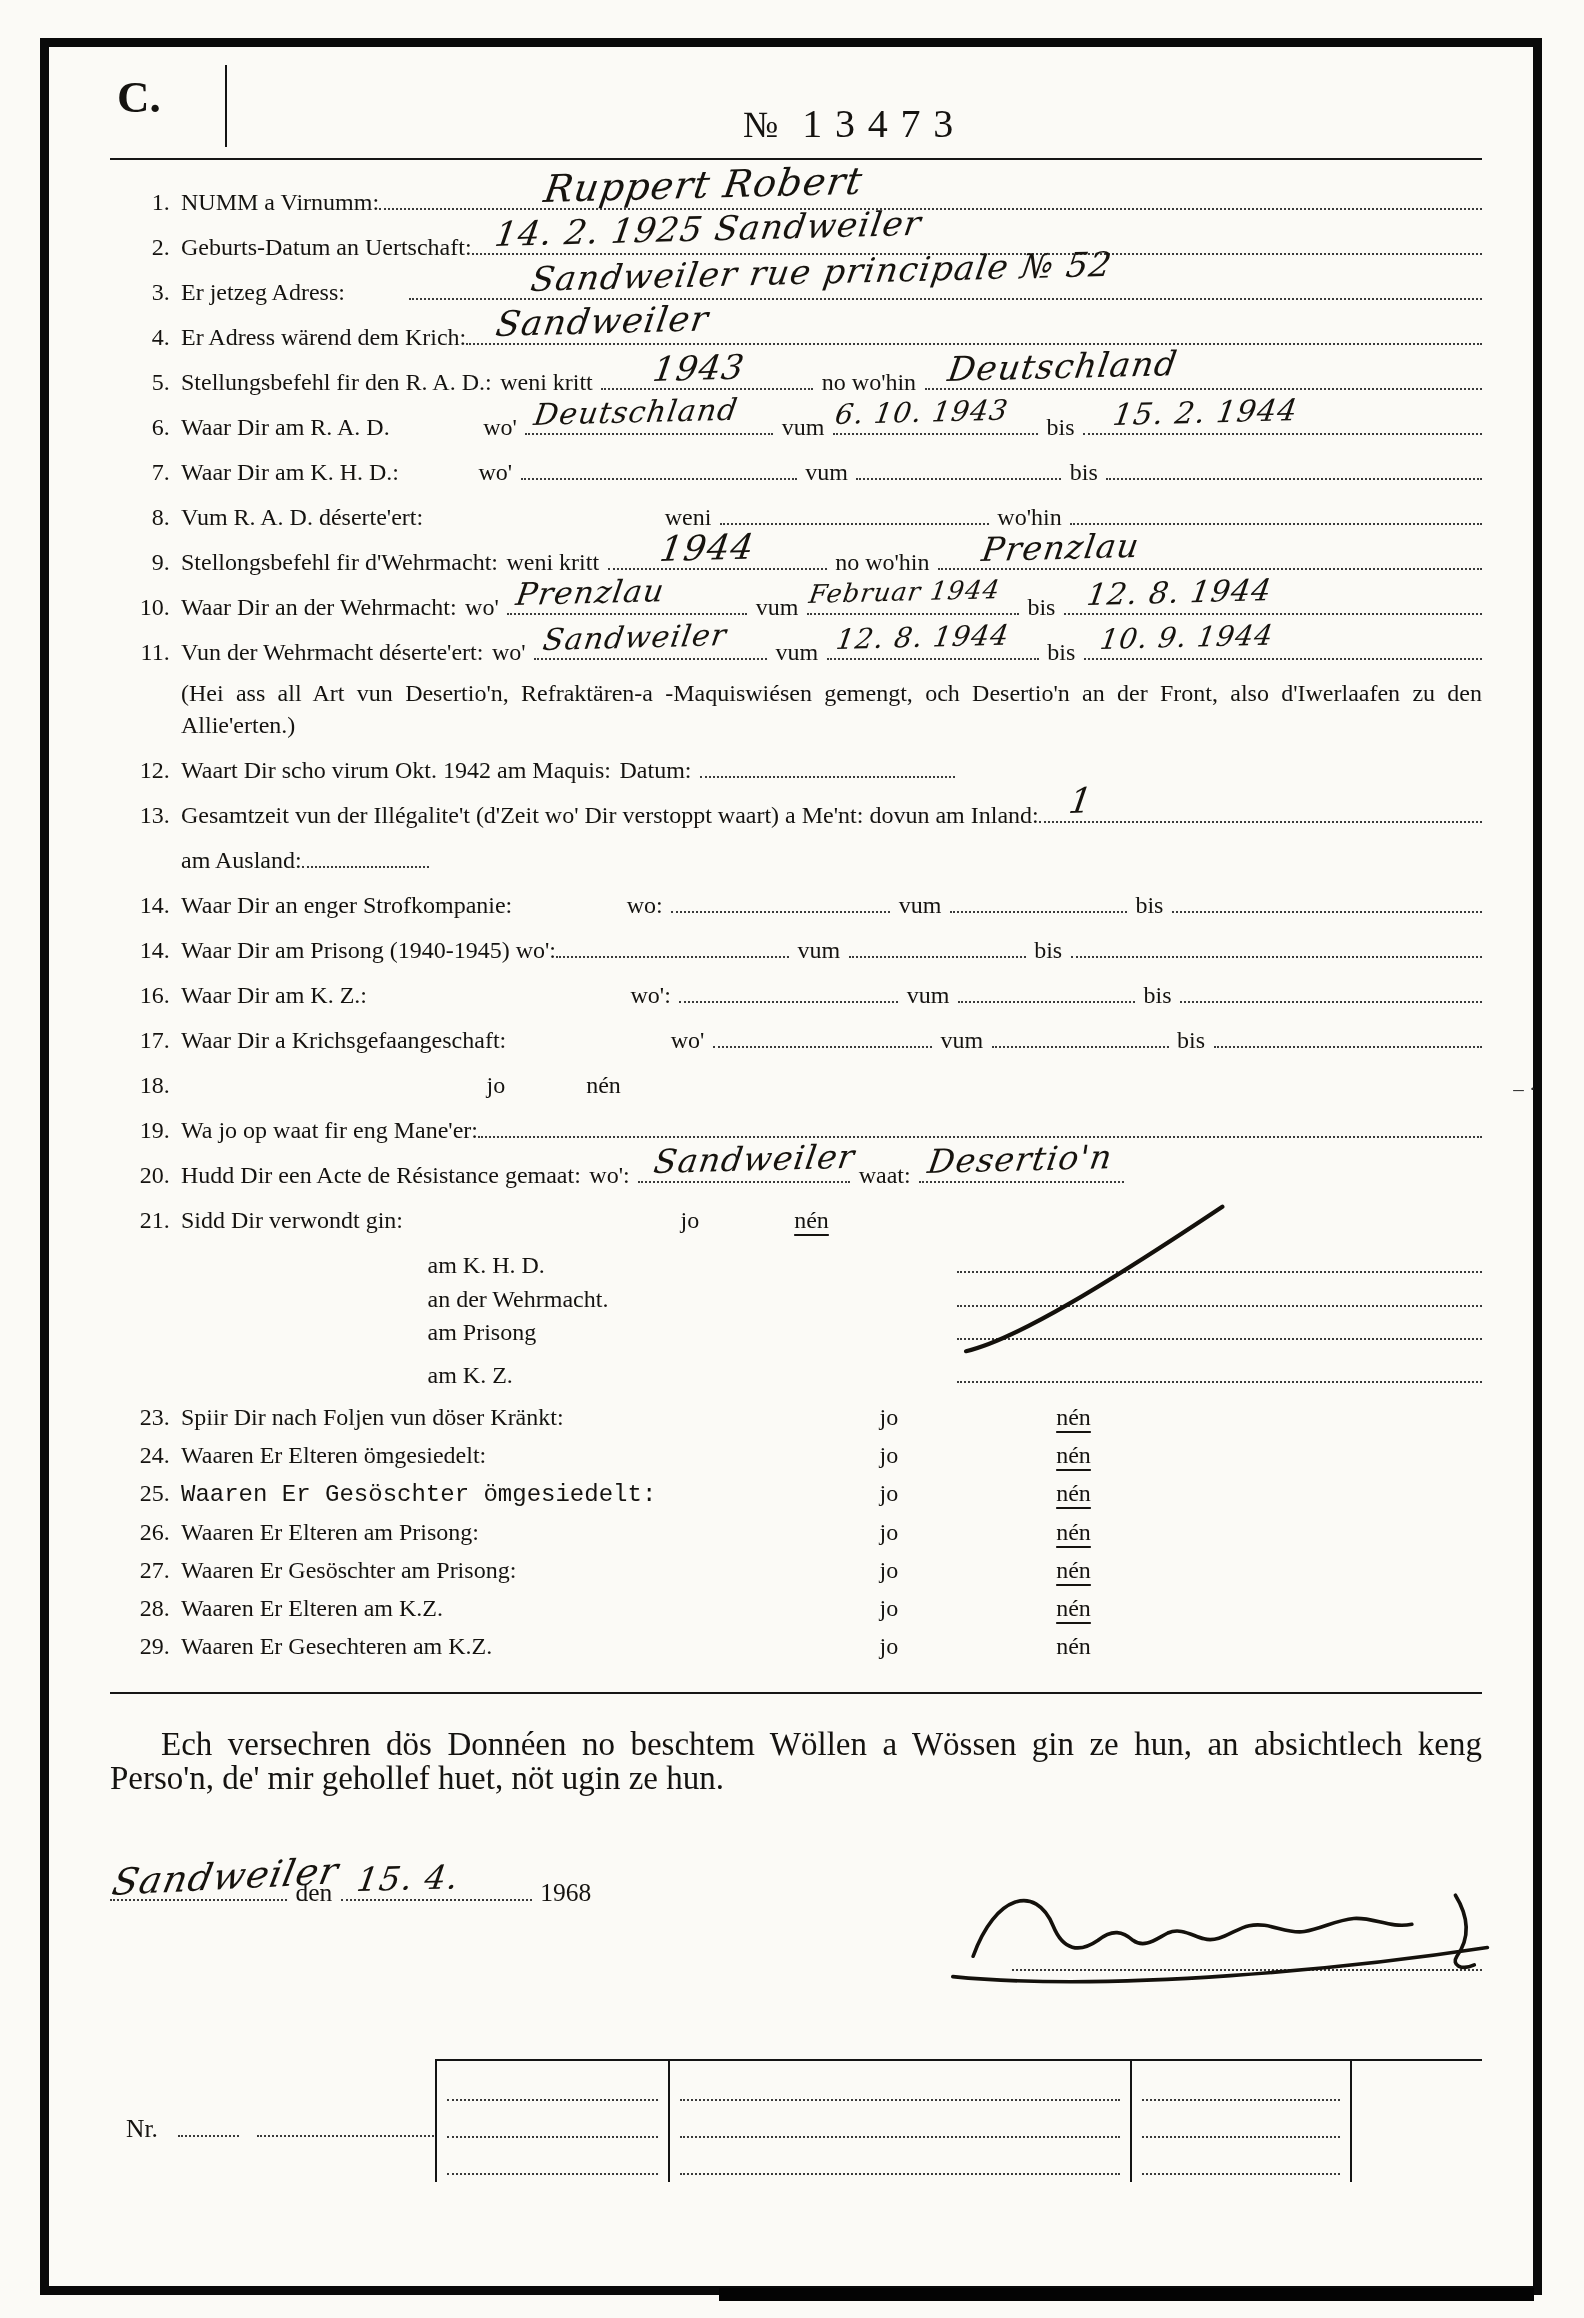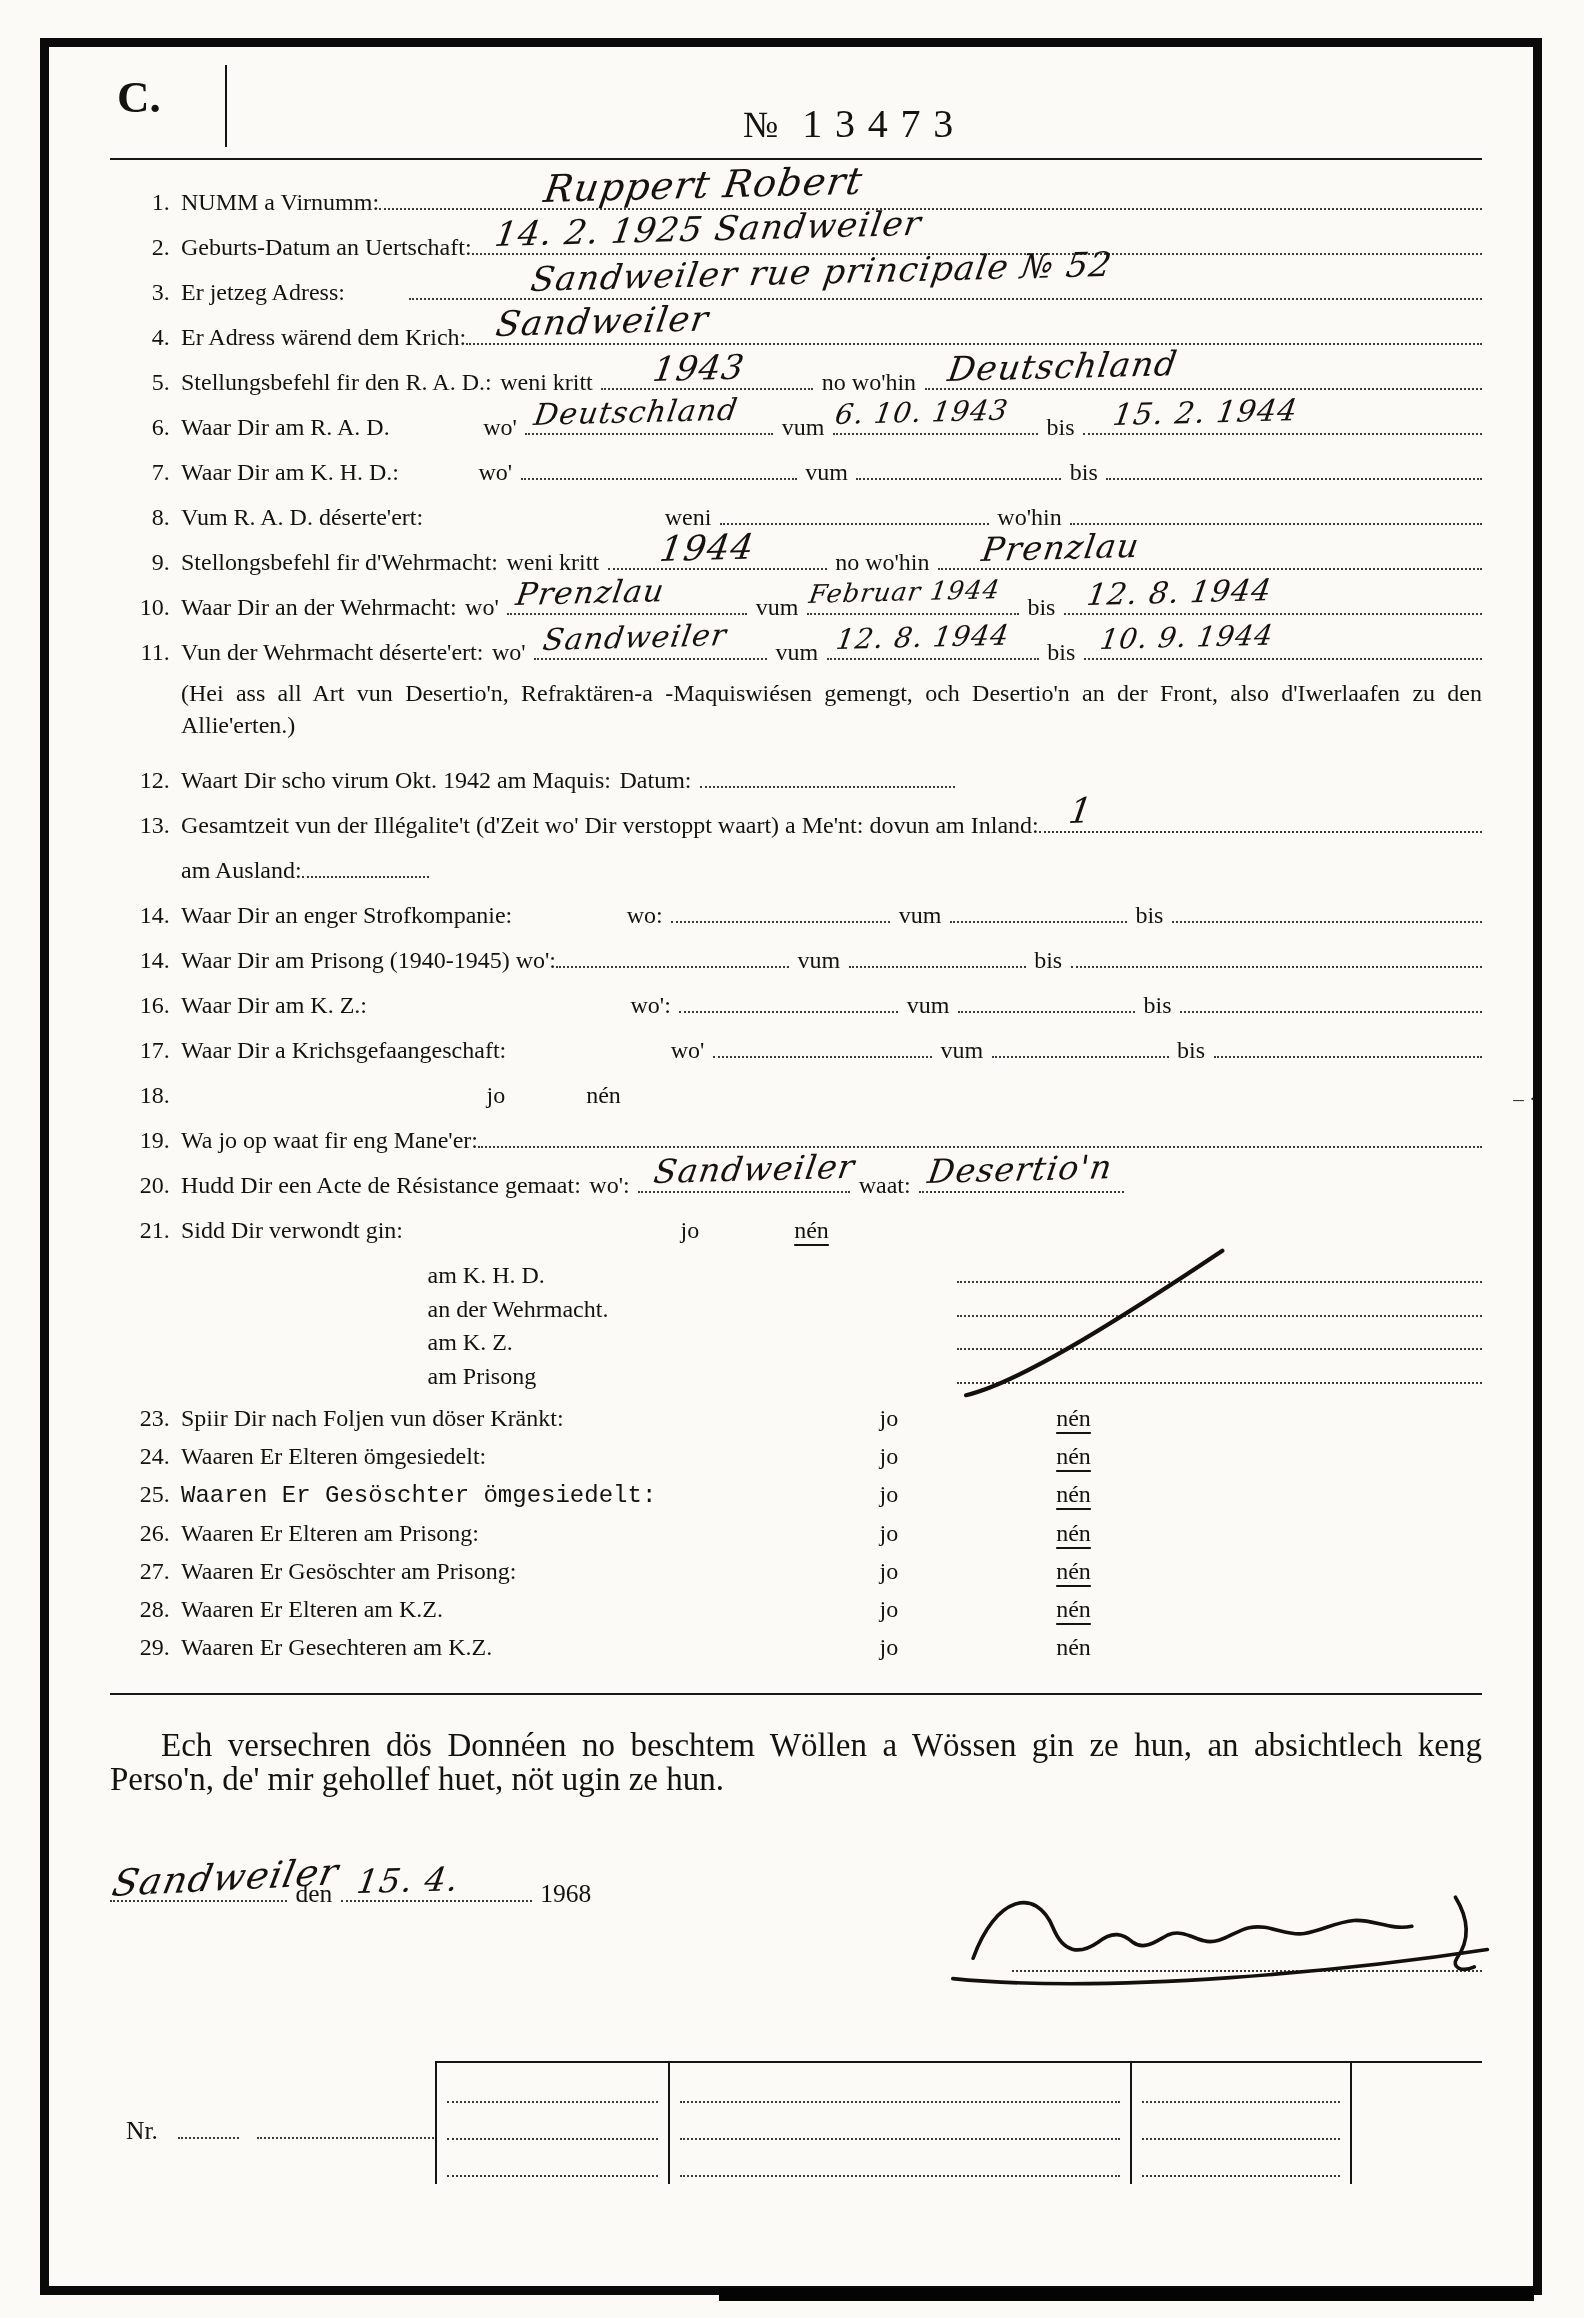--- a/index.html
+++ b/index.html
@@ -26,21 +26,21 @@
   .row.tight{margin-bottom:7px}
   .num{flex:0 0 71px;text-align:right;padding-right:11.3px}
   .lbl{white-space:pre}
   .lbl.mid{padding:0 8.5px}
   .lbl.u{text-decoration:underline;text-decoration-thickness:2.1px;text-underline-offset:5.7px}
   .gap{display:inline-block}
   .dots{position:relative;border-bottom:2.8px dotted #3a3a3a;display:inline-block}
   .hw{position:absolute;bottom:3.5px;left:0;white-space:nowrap;display:inline-block;
       font-family:"DejaVu Serif",serif;font-style:italic;color:#16130e;letter-spacing:1.1px;
       font-size:31px;transform:skewX(-10deg) rotate(-1.5deg);transform-origin:left bottom}
-  .para{margin:-5.7px 0 24px 71px;font-size:24px;line-height:32px;text-align:justify}
+  .para{margin:-5.7px 0 14px 71px;font-size:24px;line-height:32px;text-align:justify}
   .mark{position:absolute;right:-54px;top:4.2px;font-size:21px;color:#2c2c2c}
   .slash{position:absolute;bottom:-8.5px;overflow:visible;z-index:2;pointer-events:none}
 
   
   .sep{border-top:2.1px solid #161616;margin-top:30px}
   .decl{margin-top:33px;font-size:33px;line-height:34px;text-indent:51px;text-align:justify}
   .date-row{display:flex;align-items:baseline;font-size:25.5px;line-height:31px;margin-top:82px}
   .w-place{width:177px}
   .w-date{width:191px}
   .hw-place{font-size:37px;transform:skewX(-14deg) rotate(-3deg);bottom:1.4px}
@@ -305,34 +305,34 @@
           <span class="gap" style="width: 238px; flex: 0 0 238px;"></span>
           <span class="lbl mid" style="width: 538px; flex: 0 0 538px;">am K. H. D.</span>
           <span class="dots" style="flex: 1 1 0px;"></span>
         </div>
         <div class="row sub">
           <span class="num"></span>
           <span class="gap" style="width: 238px; flex: 0 0 238px;"></span>
           <span class="lbl mid" style="width: 538px; flex: 0 0 538px;">an der Wehrmacht.</span>
           <span class="dots" style="flex: 1 1 0px;"></span>
         </div>
+        <div class="row sub last">
+          <span class="num"></span>
+          <span class="gap" style="width: 238px; flex: 0 0 238px;"></span>
+          <span class="lbl mid" style="width: 538px; flex: 0 0 538px;">am Prisong</span>
+          <span class="dots" style="flex: 1 1 0px;"></span>
+          <svg class="slash" viewBox="0 0 380 220" style="left: 849px; width: 269px; height: 156px;">
+            <path d="M10 212 C 80 196 210 116 372 8" fill="none" stroke="#14110c" stroke-width="6" stroke-linecap="round"></path>
+          </svg>
+        </div>
         <div class="row sub">
           <span class="num"></span>
           <span class="gap" style="width: 238px; flex: 0 0 238px;"></span>
           <span class="lbl mid" style="width: 538px; flex: 0 0 538px;">am K. Z.</span>
           <span class="dots" style="flex: 1 1 0px;"></span>
-        </div>
-        <div class="row sub last">
-          <span class="num"></span>
-          <span class="gap" style="width: 238px; flex: 0 0 238px;"></span>
-          <span class="lbl mid" style="width: 538px; flex: 0 0 538px;">am Prisong</span>
-          <span class="dots" style="flex: 1 1 0px;"></span>
-          <svg class="slash" viewBox="0 0 380 220" style="left: 849px; width: 269px; height: 156px;">
-            <path d="M10 212 C 80 196 210 116 372 8" fill="none" stroke="#14110c" stroke-width="6" stroke-linecap="round"></path>
-          </svg>
         </div>
         <div class="row tight" style="margin-top: 11.3px;">
           <span class="num">23.</span>
           <span class="lbl" style="width: 690px; flex: 0 0 690px;">Spiir Dir nach Foljen vun döser Kränkt:</span>
           <span class="lbl mid">jo</span>
           <span class="gap" style="width: 141px; flex: 0 0 141px;"></span>
           <span class="lbl mid u">nén</span>
         </div>
         <div class="row tight">
           <span class="num">24.</span>

